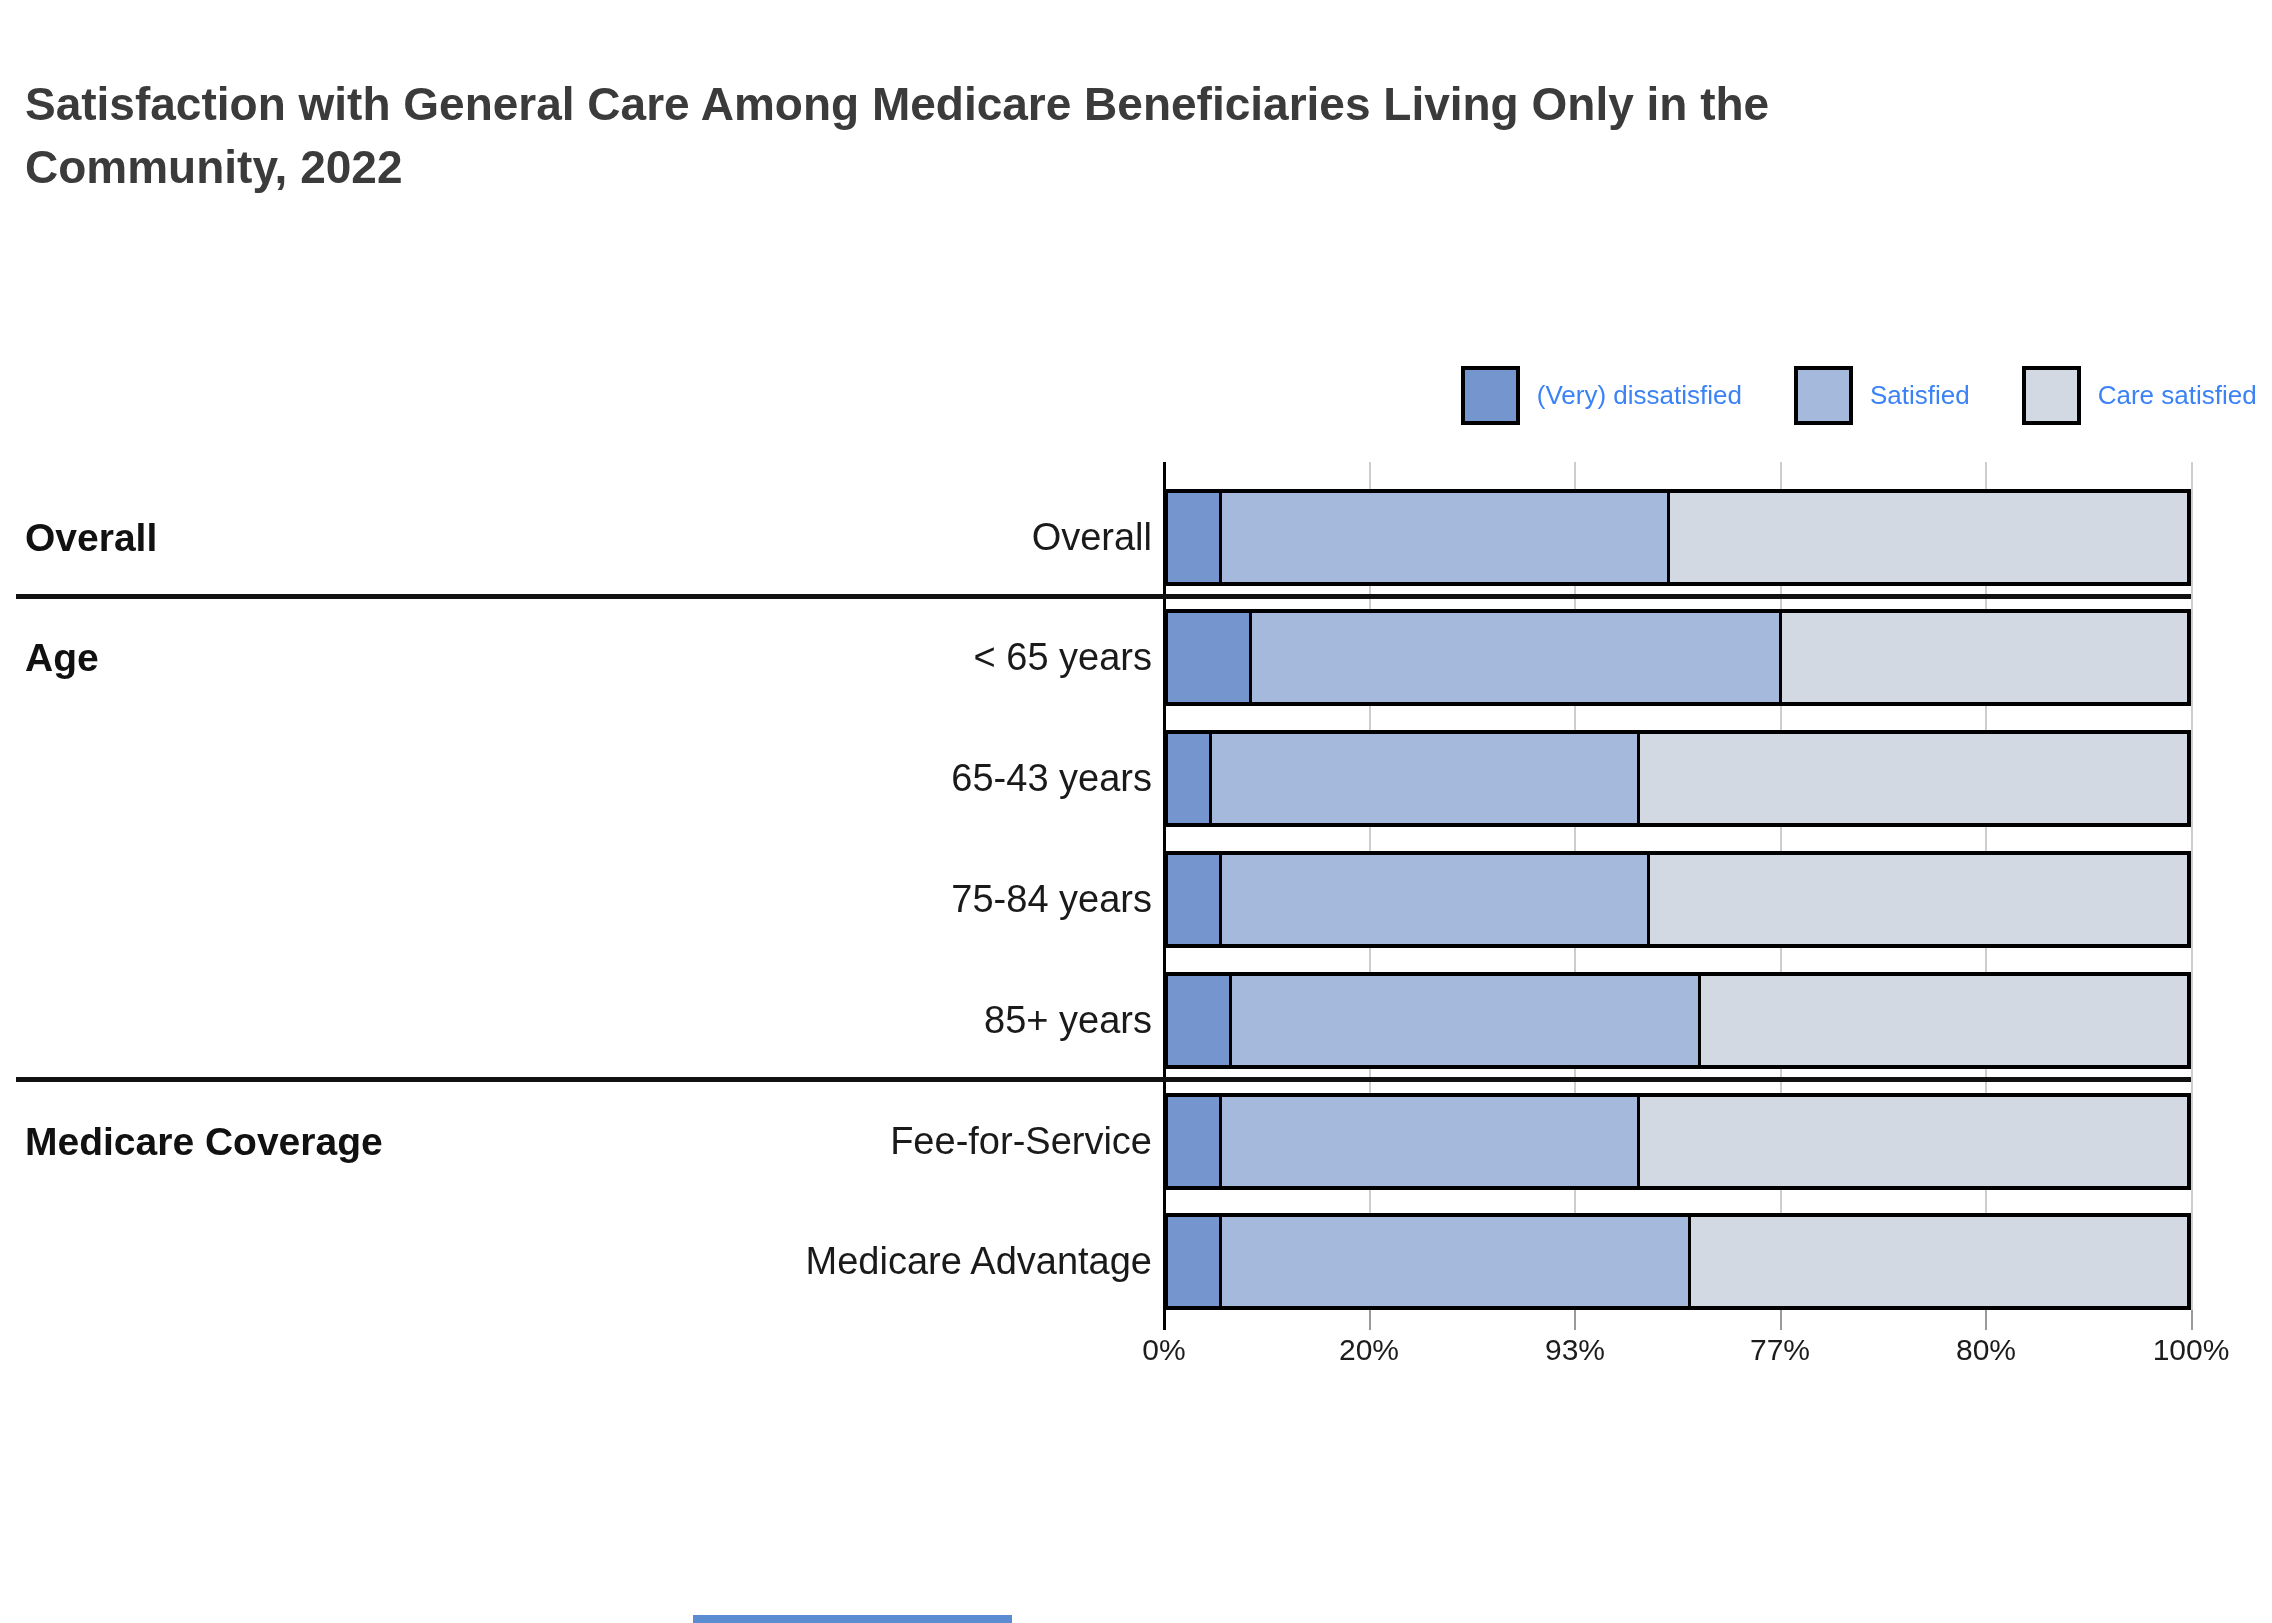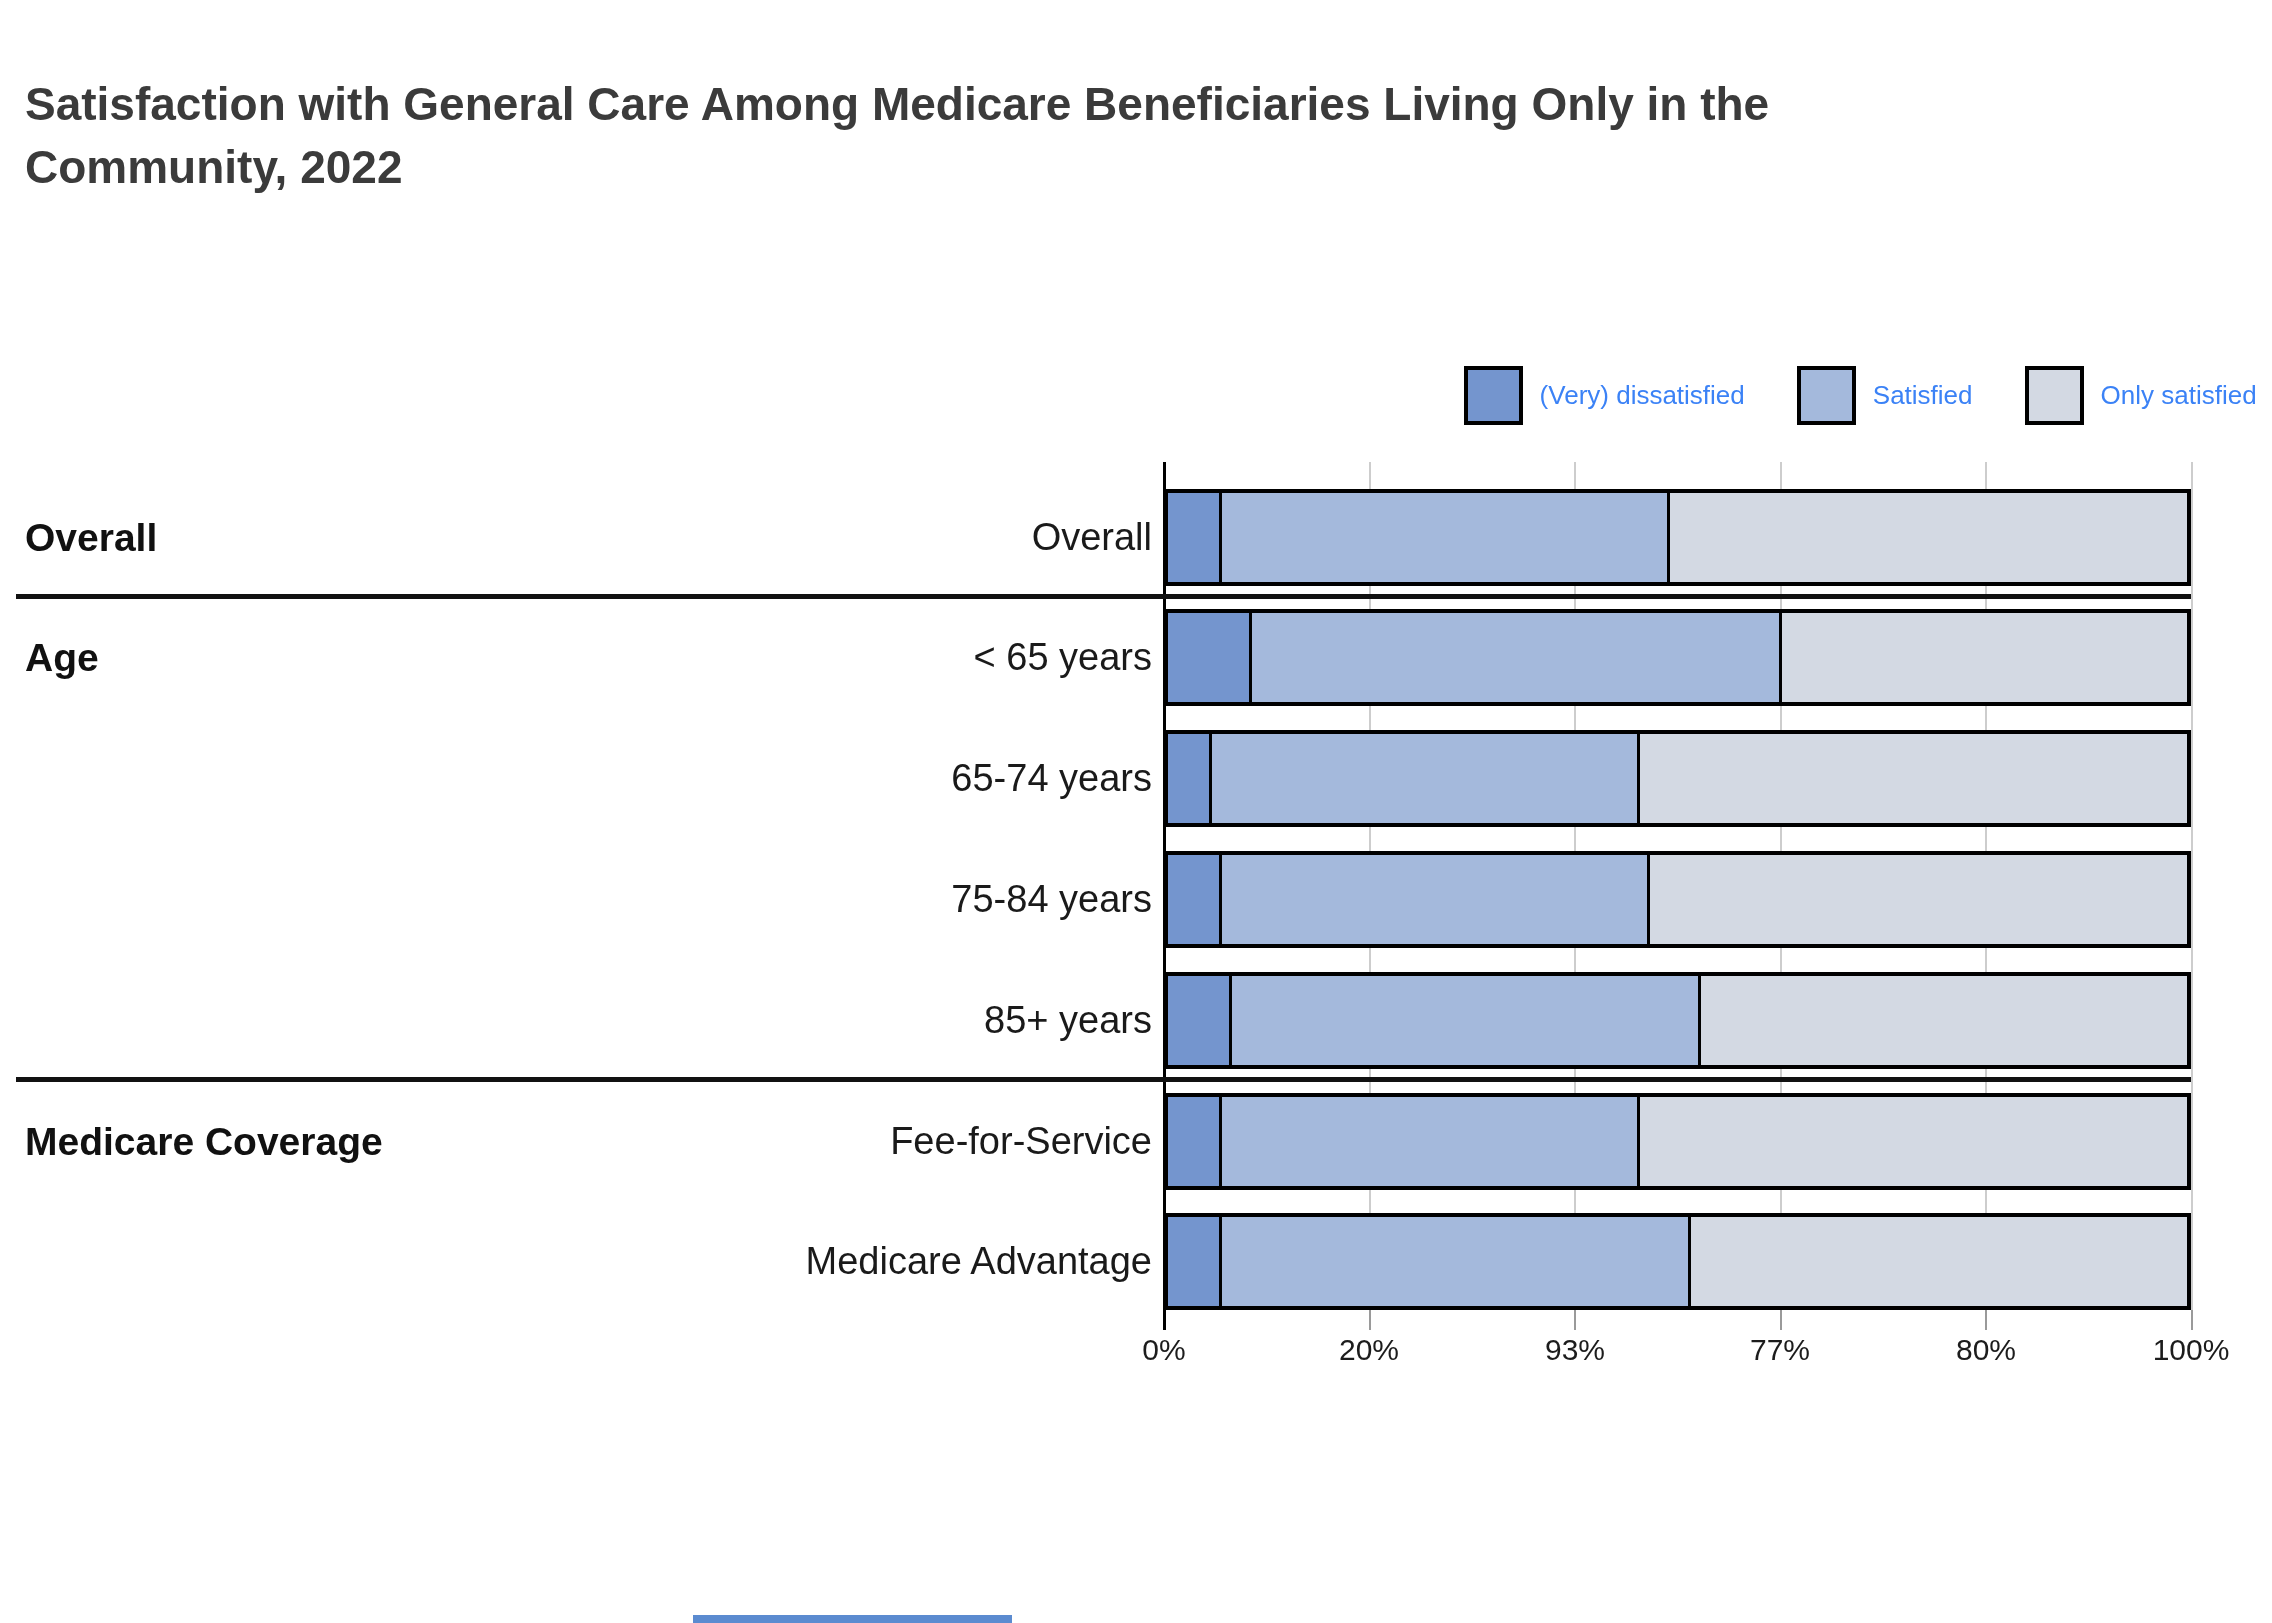--- a/index.html
+++ b/index.html
@@ -61,21 +61,21 @@
       <div class="legend-item">
         <span class="legend-swatch" style="background: rgb(116, 149, 206);"></span>
         <span class="legend-label">(Very) dissatisfied</span>
       </div>
       <div class="legend-item">
         <span class="legend-swatch" style="background: rgb(164, 185, 220);"></span>
         <span class="legend-label">Satisfied</span>
       </div>
       <div class="legend-item">
         <span class="legend-swatch" style="background: rgb(211, 217, 227);"></span>
-        <span class="legend-label">Only satisfied</span>
+        <span class="legend-label">Care satisfied</span>
       </div>
     </div>
   <div id="plot">
       <div class="axisline" style="left: 1163px; top: 462px; height: 868px;"></div>
       <div class="xtick-label" style="left: 1092px;">0%</div>
       <div class="gridline" style="left: 1369px; top: 462px; height: 848px;"></div>
       <div class="tick" style="left: 1369px; top: 1310px; height: 19.7px;"></div>
       <div class="xtick-label" style="left: 1297px;">20%</div>
       <div class="gridline" style="left: 1574px; top: 462px; height: 848px;"></div>
       <div class="tick" style="left: 1574px; top: 1310px; height: 19.7px;"></div>
@@ -97,21 +97,21 @@
         <div class="seg" title="Very satisfied: 51%" style="flex-grow: 51; background: rgb(211, 217, 227);"></div>
       </div>
       <div class="group-label" style="top: 609px;">Age</div>
       <div class="divider" style="top: 594px;"></div>
       <div class="row-label" style="top: 609px;">&lt; 65 years</div>
       <div class="bar" style="top: 609px;">
         <div class="seg" title="(Very) dissatisfied: 8%" style="flex-grow: 8; background: rgb(116, 149, 206);"></div>
         <div class="seg" title="Satisfied: 52%" style="flex-grow: 52; background: rgb(164, 185, 220);"></div>
         <div class="seg" title="Very satisfied: 40%" style="flex-grow: 40; background: rgb(211, 217, 227);"></div>
       </div>
-      <div class="row-label" style="top: 730px;">65-74 years</div>
+      <div class="row-label" style="top: 730px;">65-43 years</div>
       <div class="bar" style="top: 730px;">
         <div class="seg" title="(Very) dissatisfied: 4%" style="flex-grow: 4; background: rgb(116, 149, 206);"></div>
         <div class="seg" title="Satisfied: 42%" style="flex-grow: 42; background: rgb(164, 185, 220);"></div>
         <div class="seg" title="Very satisfied: 54%" style="flex-grow: 54; background: rgb(211, 217, 227);"></div>
       </div>
       <div class="row-label" style="top: 851px;">75-84 years</div>
       <div class="bar" style="top: 851px;">
         <div class="seg" title="(Very) dissatisfied: 5%" style="flex-grow: 5; background: rgb(116, 149, 206);"></div>
         <div class="seg" title="Satisfied: 42%" style="flex-grow: 42; background: rgb(164, 185, 220);"></div>
         <div class="seg" title="Very satisfied: 53%" style="flex-grow: 53; background: rgb(211, 217, 227);"></div>

